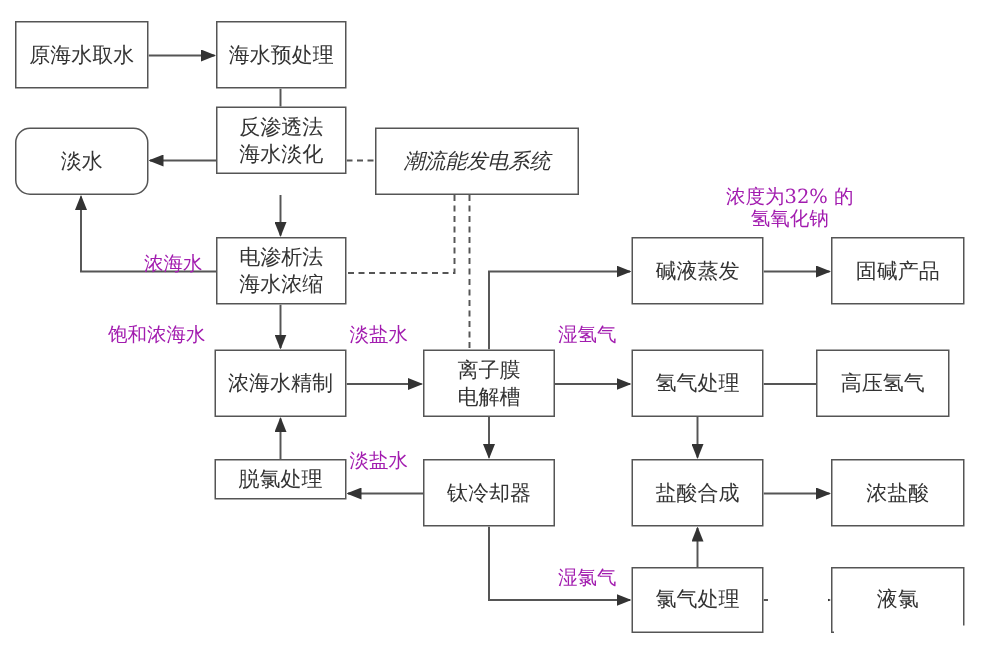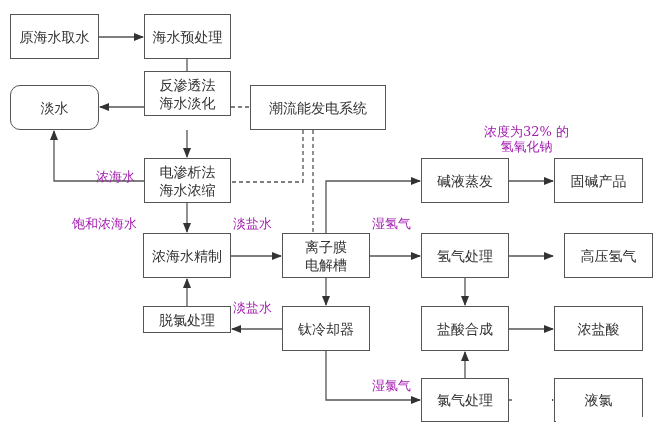--- a/index.html
+++ b/index.html
@@ -69,32 +69,32 @@
       <polyline points="303,130 303,182 231,182"></polyline>
       <line x1="313" y1="130" x2="313" y2="233"></line>
     </g>
   </svg>
 
   <div class="box" style="left:10px;top:14px;width:89px;height:45px;">原海水取水</div>
   <div class="box" style="left:144px;top:14px;width:87px;height:45px;">海水预处理</div>
   <div class="box" style="left:10px;top:85px;width:89px;height:45px;border-radius:10px;">淡水</div>
   <div class="box" style="left:144px;top:71px;width:87px;height:45px;">反渗透法
 海水淡化</div>
-  <div class="box" style="left:250px;top:85px;width:136px;height:45px;">潮流能发电系统</div>
+  <div class="box" style="left:250px;top:85px;width:136px;height:45px;font-style:italic;">潮流能发电系统</div>
   <div class="box" style="left:144px;top:158px;width:87px;height:45px;">电渗析法
 海水浓缩</div>
   <div class="box" style="left:143px;top:233px;width:88px;height:45px;">浓海水精制</div>
   <div class="box" style="left:282px;top:233px;width:88px;height:45px;">离子膜
 电解槽</div>
   <div class="box" style="left:143px;top:306px;width:88px;height:27px;">脱氯处理</div>
   <div class="box" style="left:282px;top:306px;width:88px;height:45px;">钛冷却器</div>
   <div class="box" style="left:421px;top:158px;width:88px;height:45px;">碱液蒸发</div>
   <div class="box" style="left:554px;top:158px;width:89px;height:45px;">固碱产品</div>
   <div class="box" style="left:421px;top:233px;width:88px;height:45px;">氢气处理</div>
-  <div class="box" style="left:564px;top:233px;width:89px;height:45px;">高压氢气</div>
+  <div class="box" style="left:544px;top:233px;width:89px;height:45px;">高压氢气</div>
   <div class="box" style="left:421px;top:306px;width:88px;height:45px;">盐酸合成</div>
   <div class="box" style="left:554px;top:306px;width:89px;height:45px;">浓盐酸</div>
   <div class="box" style="left:421px;top:378px;width:88px;height:44px;">氯气处理</div>
   <div class="box" style="left:554px;top:378px;width:89px;height:44px;">液氯</div>
 
   <div class="mask" style="left:512px;top:392px;width:40px;height:16px;"></div>
   <div class="mask" style="left:556px;top:417px;width:90px;height:8px;"></div>
 
   <div class="lbl" style="left:96px;top:141px;margin-top:28px;">浓海水</div>
   <div class="lbl" style="left:72px;top:216px;">饱和浓海水</div>

